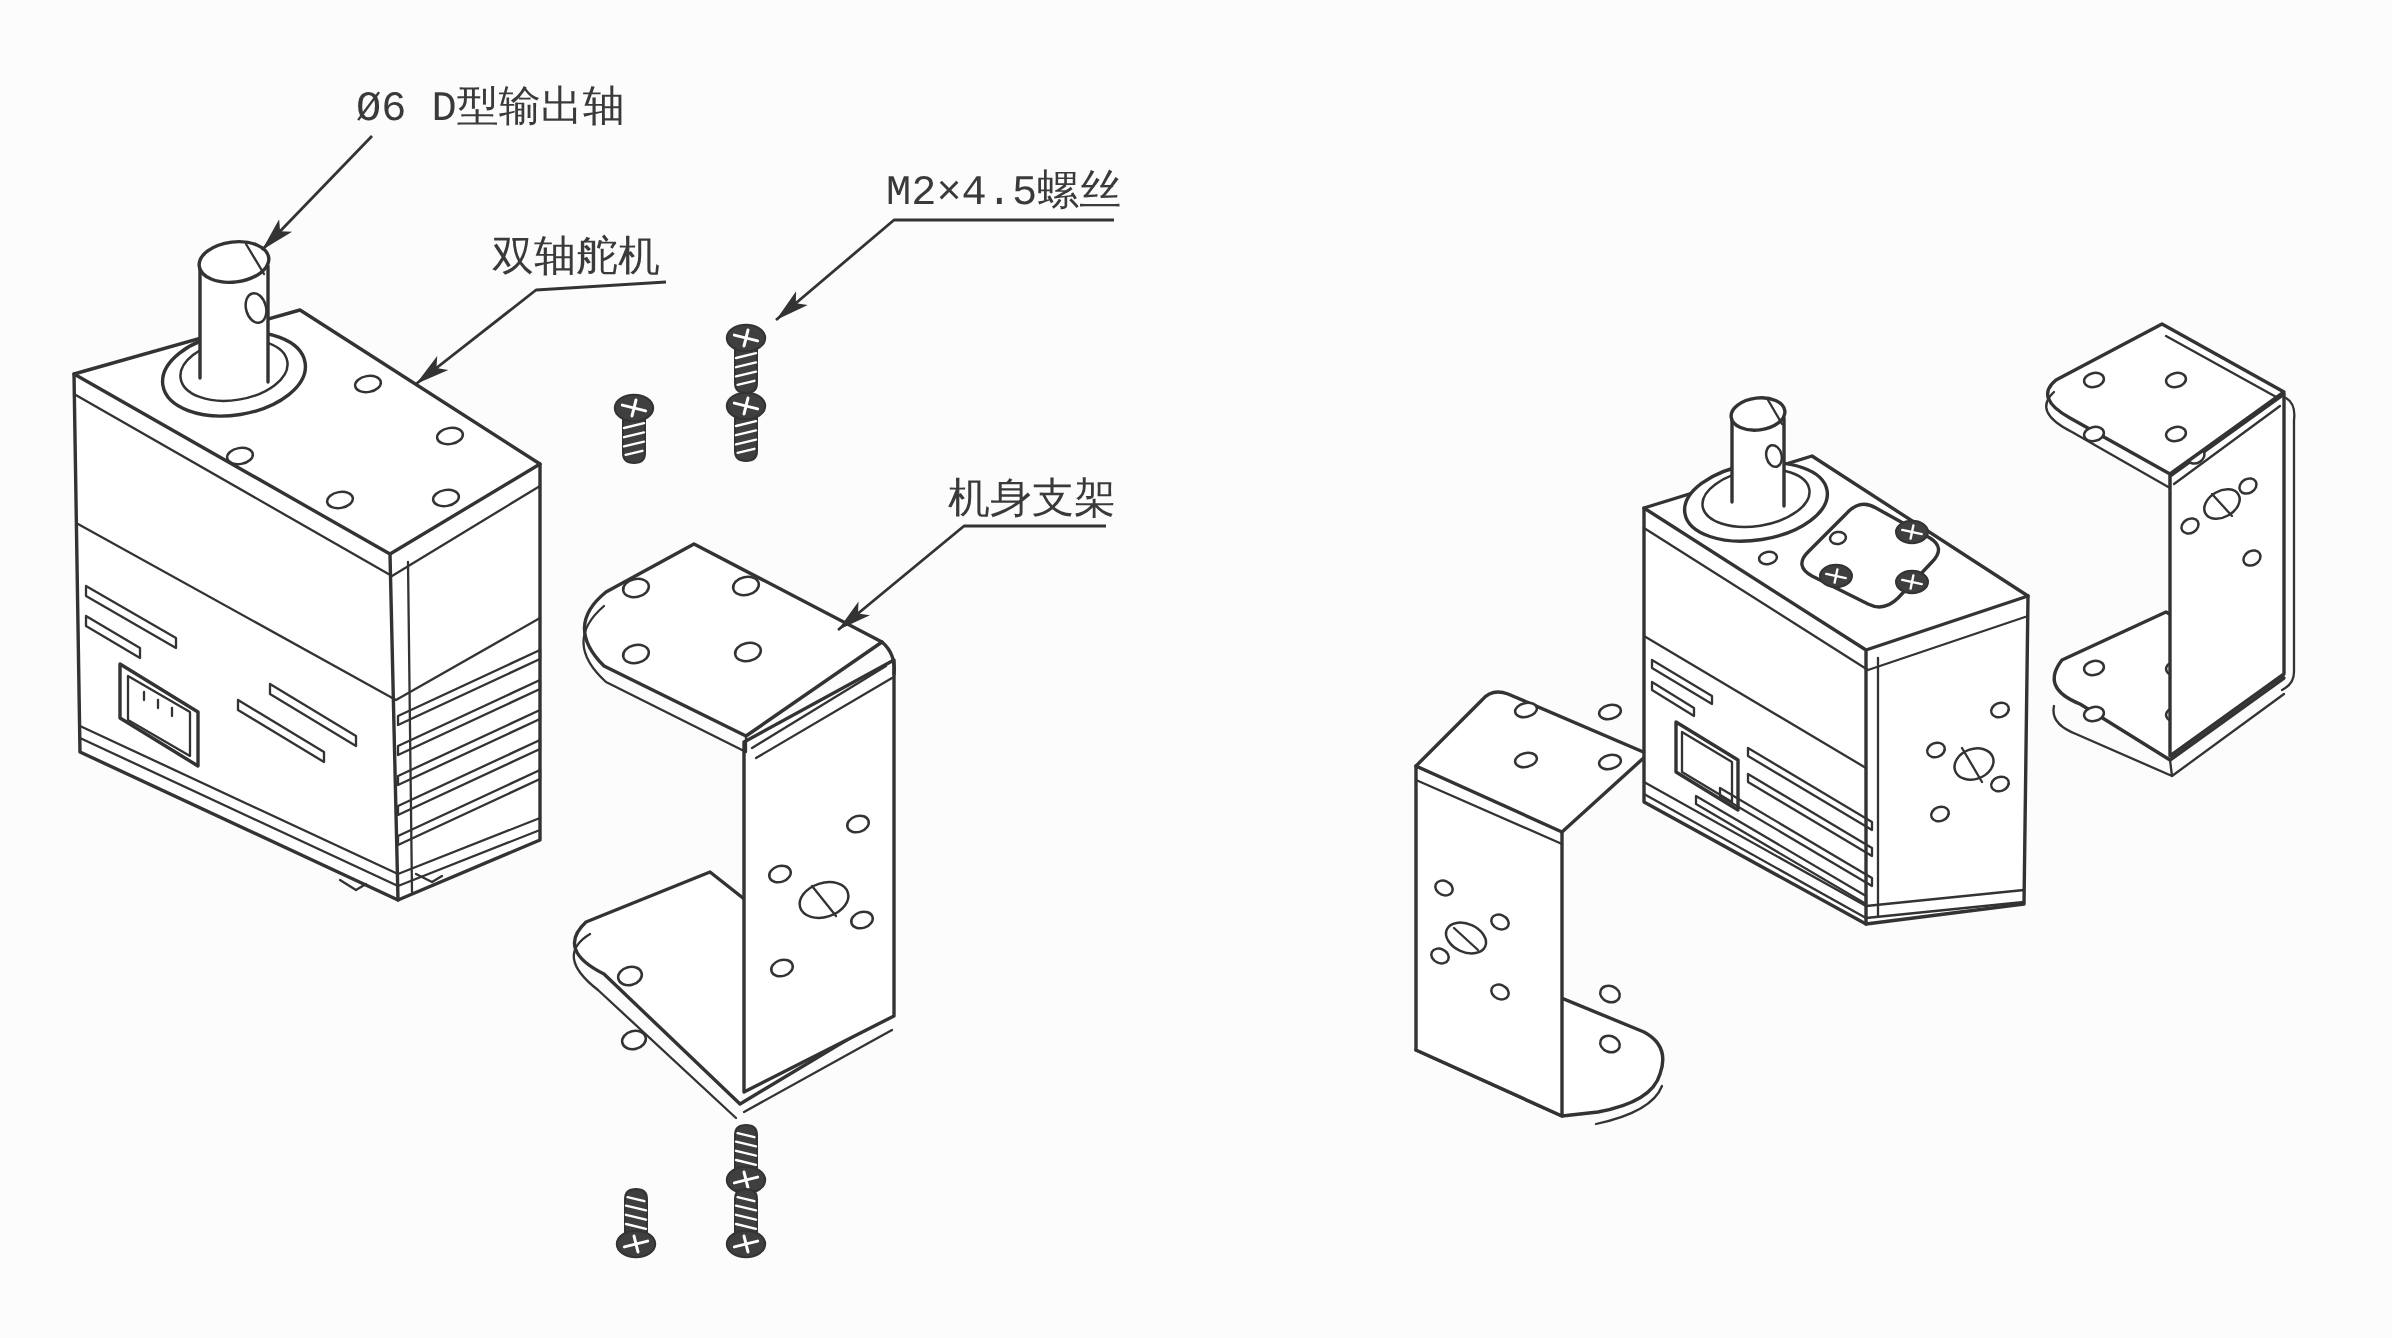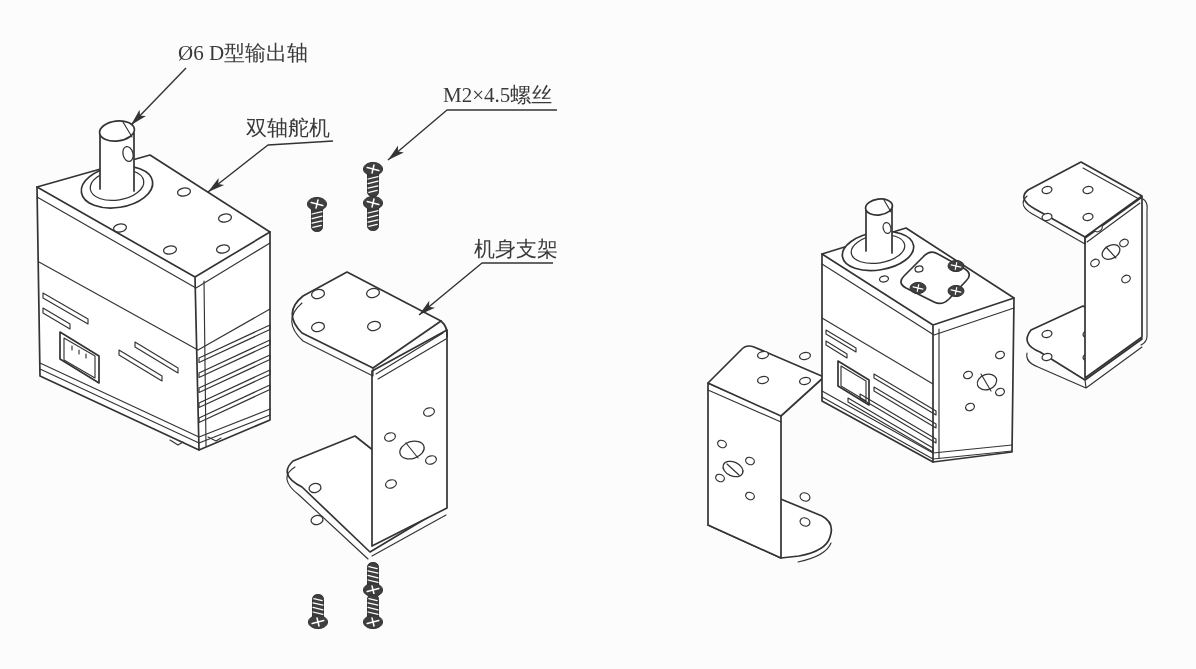--- a/index.html
+++ b/index.html
@@ -1,20 +1,20 @@
 <!DOCTYPE html>
 <html style="--bg: #fcfcfc; --line: #333333; --screw: #3f3f3f; --text: #3a3a3a;"><head>
 <meta charset="utf-8">
 <style>
   :root{
     --bg:#fcfcfc; --line:#333333; --screw:#3f3f3f; --text:#3a3a3a;
   }
   html,body{margin:0;padding:0;background:var(--bg);}
   .canvas{position:relative;width:1196px;height:669px;background:var(--bg);overflow:hidden;
-          font-family:Liberation Serif, serif;}
+          font-family:Liberation Mono, monospace;}
   svg{display:block}
   .f  {fill:#ffffff;stroke:var(--line);stroke-width:1.7;stroke-linejoin:round;stroke-linecap:round;}
   .s  {fill:none;stroke:var(--line);stroke-width:1.7;stroke-linejoin:round;stroke-linecap:round;}
   .s2 {fill:none;stroke:var(--line);stroke-width:1.15;stroke-linejoin:round;stroke-linecap:round;}
   .h  {fill:#ffffff;stroke:var(--line);stroke-width:1.25;}
   .hn {fill:none;stroke:var(--line);stroke-width:1.25;}
   .dk {fill:var(--screw);stroke:var(--line);stroke-width:1;}
   .wt {fill:none;stroke:#ffffff;stroke-width:1.5;stroke-linecap:round;}
   .wt2{fill:none;stroke:#ffffff;stroke-width:1.2;stroke-linecap:round;}
   .ldr{fill:none;stroke:var(--line);stroke-width:1.4;stroke-linejoin:round;}

